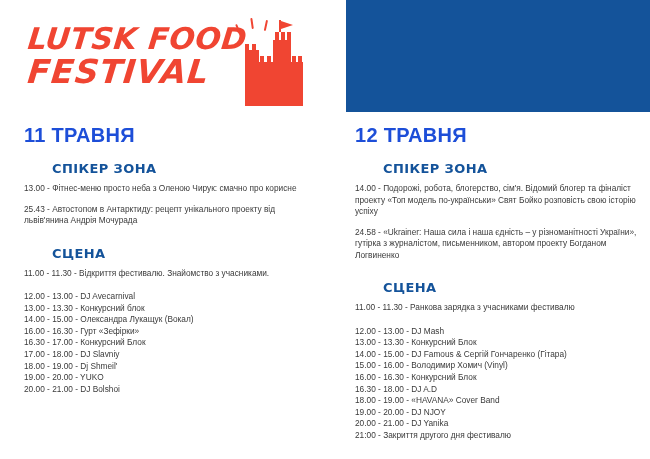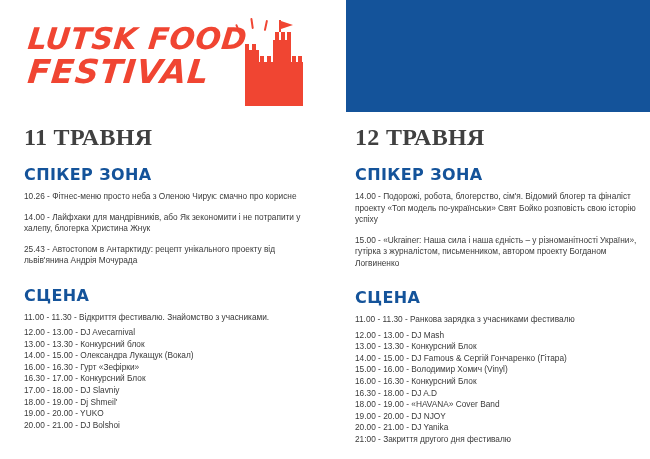--- a/index.html
+++ b/index.html
@@ -73,53 +73,54 @@
   }
   .col {
     position: absolute;
     top: 0;
     width: 300px;
   }
   .col-left { left: 24px; }
   .col-right { left: 355px; }
 
   .day-title {
-    font-family: Liberation Serif, serif;
+    font-family: Liberation Sans, sans-serif;
     font-weight: bold;
-    font-size: 24px;
-    color: #404040;
+    font-size: 20px;
+    color: #1d4ed8;
     letter-spacing: 0.3px;
     margin-top: 12px;
     margin-bottom: 14px;
   }
   .section-title {
     font-family: "DejaVu Sans", sans-serif;
     font-weight: bold;
-    font-size: 16px;
+    font-size: 13px;
     color: #14539a;
     letter-spacing: 0.4px;
     margin-bottom: 7px;
+    margin-left: 28px;
   }
   .entry {
     font-size: 8.3px;
     line-height: 11.5px;
     color: #3a3a3a;
     margin-bottom: 9px;
     max-width: 285px;
   }
   .scene-list {
     margin-top: 2px;
   }
   .scene-item {
     font-size: 8.3px;
     line-height: 11.6px;
     color: #3a3a3a;
   }
   .scene-gap {
-    margin-top: 4px;
+    margin-top: 12px;
   }
   .block-gap { height: 10px; }
 </style>
 </head>
 <body>
 
 <div class="poster">
 
   <div class="banner">
     <div class="banner-blue"></div>
@@ -154,22 +155,21 @@
       </g>
     </svg>
   </div>
 
   <div class="content">
 
     <div class="col col-left">
       <div class="day-title">11 ТРАВНЯ</div>
 
       <div class="section-title">СПІКЕР ЗОНА</div>
-      <div class="entry">10.26 - Фітнес-меню просто неба з Оленою Чирук: смачно про корисне</div>
-      <div class="entry">14.00 - Лайфхаки для мандрівників, або Як зекономити і не потрапити у халепу, блогерка Христина Жнук</div>
+      <div class="entry">13.00 - Фітнес-меню просто неба з Оленою Чирук: смачно про корисне</div>
       <div class="entry">25.43 - Автостопом в Антарктиду: рецепт унікального проекту від львів'янина Андрія Мочурада</div>
 
       <div class="block-gap"></div>
 
       <div class="section-title">СЦЕНА</div>
       <div class="scene-list">
         <div class="scene-item">11.00 - 11.30 - Відкриття фестивалю. Знайомство з учасниками.</div>
         <div class="scene-item scene-gap">12.00 - 13.00 - DJ Avecarnival</div>
         <div class="scene-item">13.00 - 13.30 - Конкурсний блок</div>
         <div class="scene-item">14.00 - 15.00 - Олександра Лукащук (Вокал)</div>
@@ -180,21 +180,21 @@
         <div class="scene-item">19.00 - 20.00 - YUKO</div>
         <div class="scene-item">20.00 - 21.00 - DJ Bolshoi</div>
       </div>
     </div>
 
     <div class="col col-right">
       <div class="day-title">12 ТРАВНЯ</div>
 
       <div class="section-title">СПІКЕР ЗОНА</div>
       <div class="entry">14.00 - Подорожі, робота, блогерство, сім'я. Відомий блогер та фіналіст проекту «Топ модель по-українськи» Свят Бойко розповість свою історію успіху</div>
-      <div class="entry">15.00 - «Ukrainer: Наша сила і наша єдність – у різноманітності України», гутірка з журналістом, письменником, автором проекту Богданом Логвиненко</div>
+      <div class="entry">24.58 - «Ukrainer: Наша сила і наша єдність – у різноманітності України», гутірка з журналістом, письменником, автором проекту Богданом Логвиненко</div>
 
       <div class="block-gap"></div>
 
       <div class="section-title">СЦЕНА</div>
       <div class="scene-list">
         <div class="scene-item">11.00 - 11.30 - Ранкова зарядка з учасниками фестивалю</div>
         <div class="scene-item scene-gap">12.00 - 13.00 - DJ Mash</div>
         <div class="scene-item">13.00 - 13.30 - Конкурсний Блок</div>
         <div class="scene-item">14.00 - 15.00 - DJ Famous &amp; Сергій Гончаренко (Гітара)</div>
         <div class="scene-item">15.00 - 16.00 - Володимир Хомич (Vinyl)</div>

